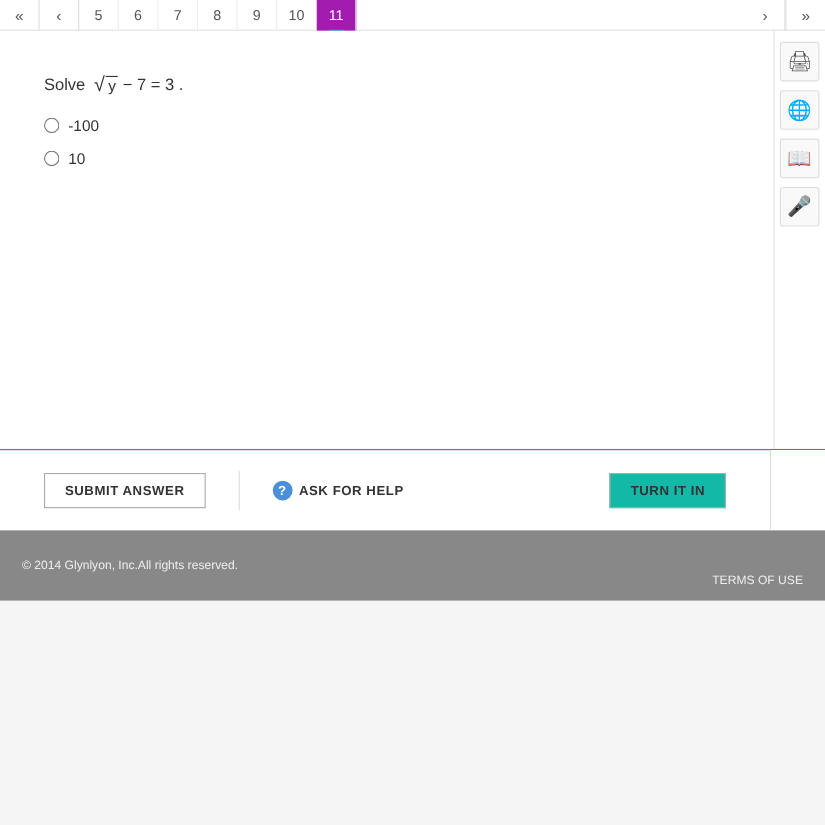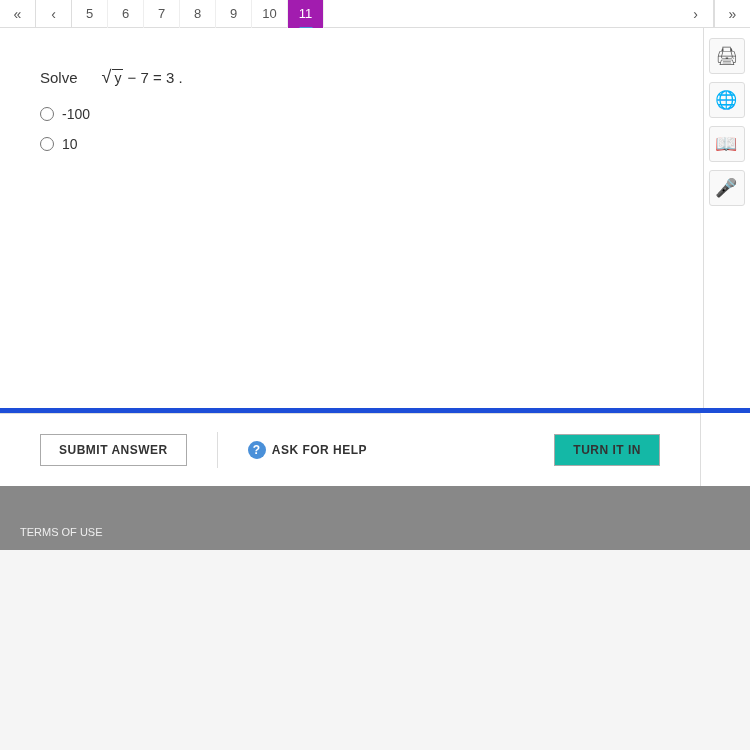--- a/index.html
+++ b/index.html
@@ -80,21 +80,21 @@
       flex: 1;
       padding: 40px 40px 20px 40px;
     }
 
     .solve-label {
       font-size: 15px;
       color: #333;
       margin-bottom: 20px;
       display: flex;
       align-items: center;
-      gap: 24px;
+      gap: 8px;
     }
 
     .math-expr {
       display: inline-flex;
       align-items: center;
       font-size: 15px;
       color: #333;
     }
 
     .options-list {
@@ -309,35 +309,36 @@
 
     <div class="right-sidebar">
       <div class="sidebar-btn" title="Print">🖨</div>
       <div class="sidebar-btn" title="Globe">🌐</div>
       <div class="sidebar-btn" title="Book">📖</div>
       <div class="sidebar-btn" title="Microphone">🎤</div>
     </div>
 
   </div>
 
-  <div style="display:flex; width:750px; border-top:5px solid #1d4ed8; background:#fff;">
+  <div style="display:flex; width:750px; border-top:1px solid #1d4ed8; background:#fff;">
     <div class="action-bar">
       <button class="submit-btn">SUBMIT ANSWER</button>
 
       <div class="divider"></div>
 
       <div class="ask-help">
         <div class="help-icon">?</div>
         <span>ASK FOR HELP</span>
       </div>
 
       <div class="spacer"></div>
 
       <button class="turn-in-btn">TURN IT IN</button>
     </div>
     <div style="width:50px; background:#fff; border-left:1px solid #ddd;"></div>
   </div>
 
   <div class="footer">
+    <span>© 2014 Glynlyon, Inc.All rights reserved.</span>
     <a class="footer-link">TERMS OF USE</a>
   </div>
 
 </div>
 
 </body></html>

